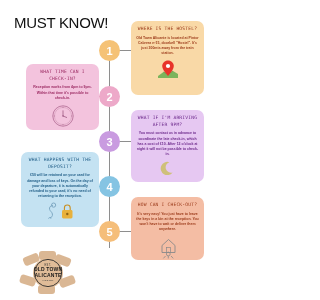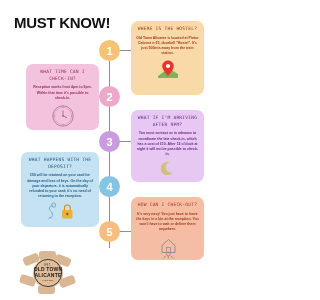--- a/index.html
+++ b/index.html
@@ -8,21 +8,21 @@
     background:#ffffff;
     font-family:"DejaVu Sans",sans-serif;
     position:relative;
   }
   #page{position:relative;width:212px;height:300px;overflow:hidden;background:#fff;}
 
   
   .title{
     position:absolute;left:14px;top:14px;
     font-family:"Liberation Sans",sans-serif;
-    font-weight:bold;font-size:15px;letter-spacing:-0.3px;
+    font-weight:normal;font-size:15px;letter-spacing:-0.3px;
     color:#111111;white-space:nowrap;
   }
 
   
   .spine{
     position:absolute;left:109px;top:50px;width:1.4px;height:198px;
     background:#8e8e8e;
   }
   .node{
     position:absolute;left:99px;width:21px;height:21px;border-radius:50%;

